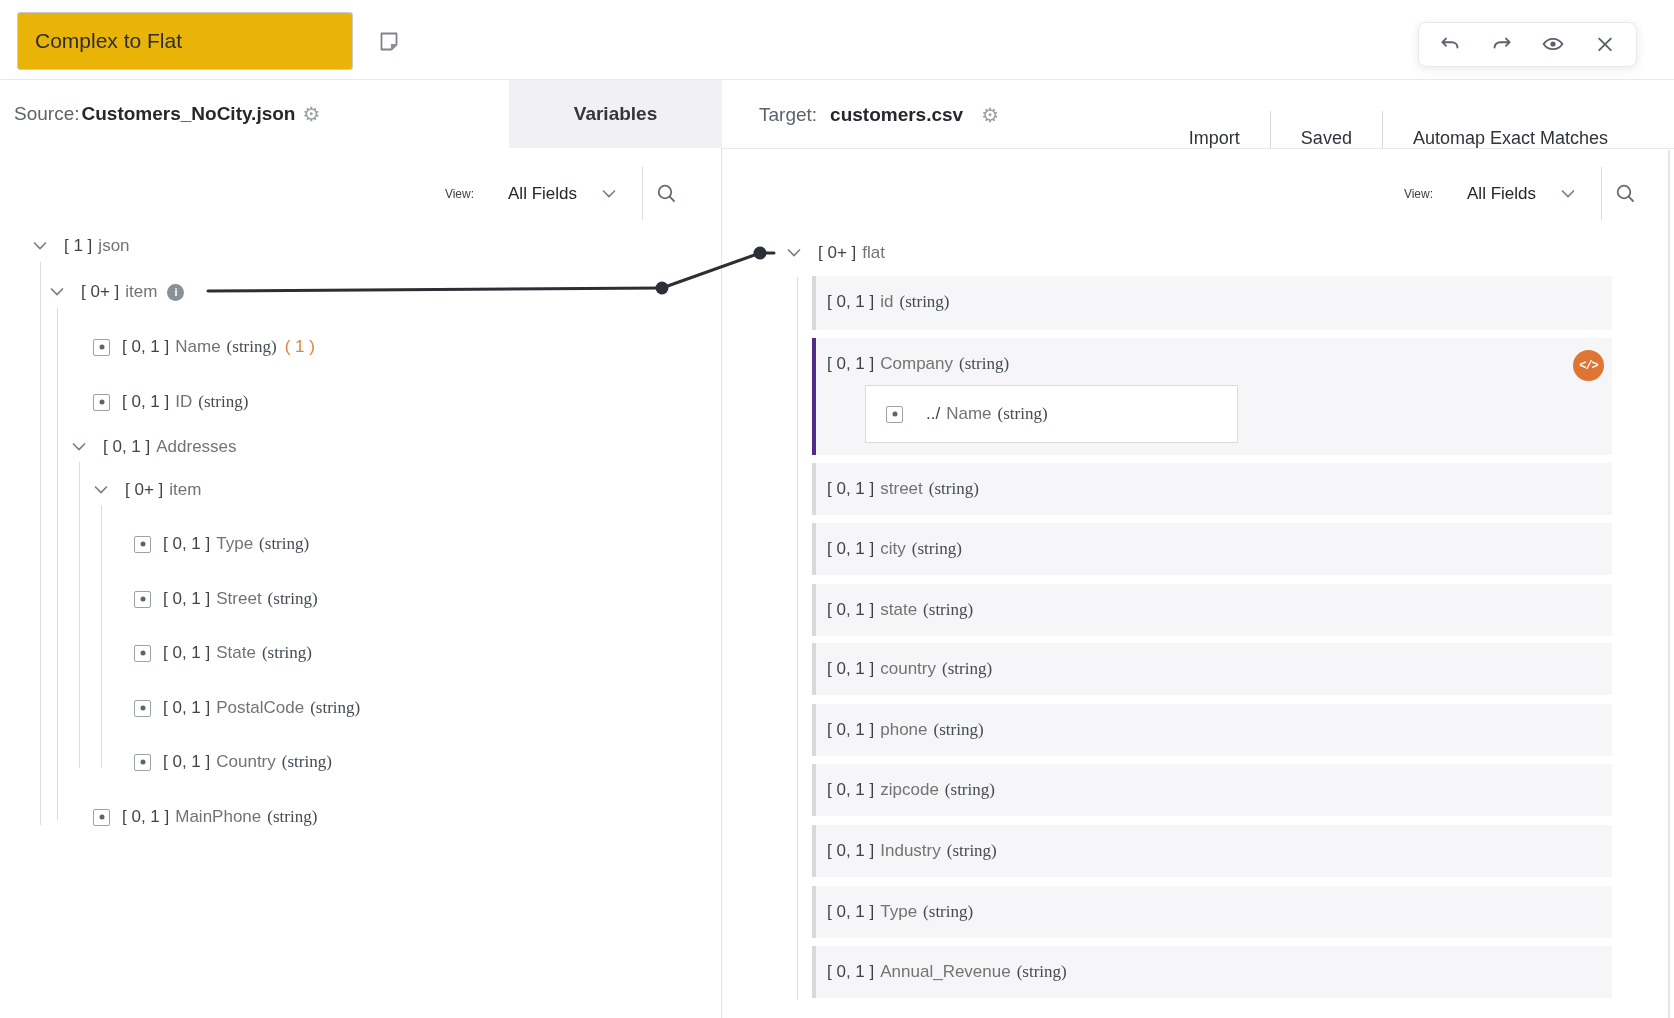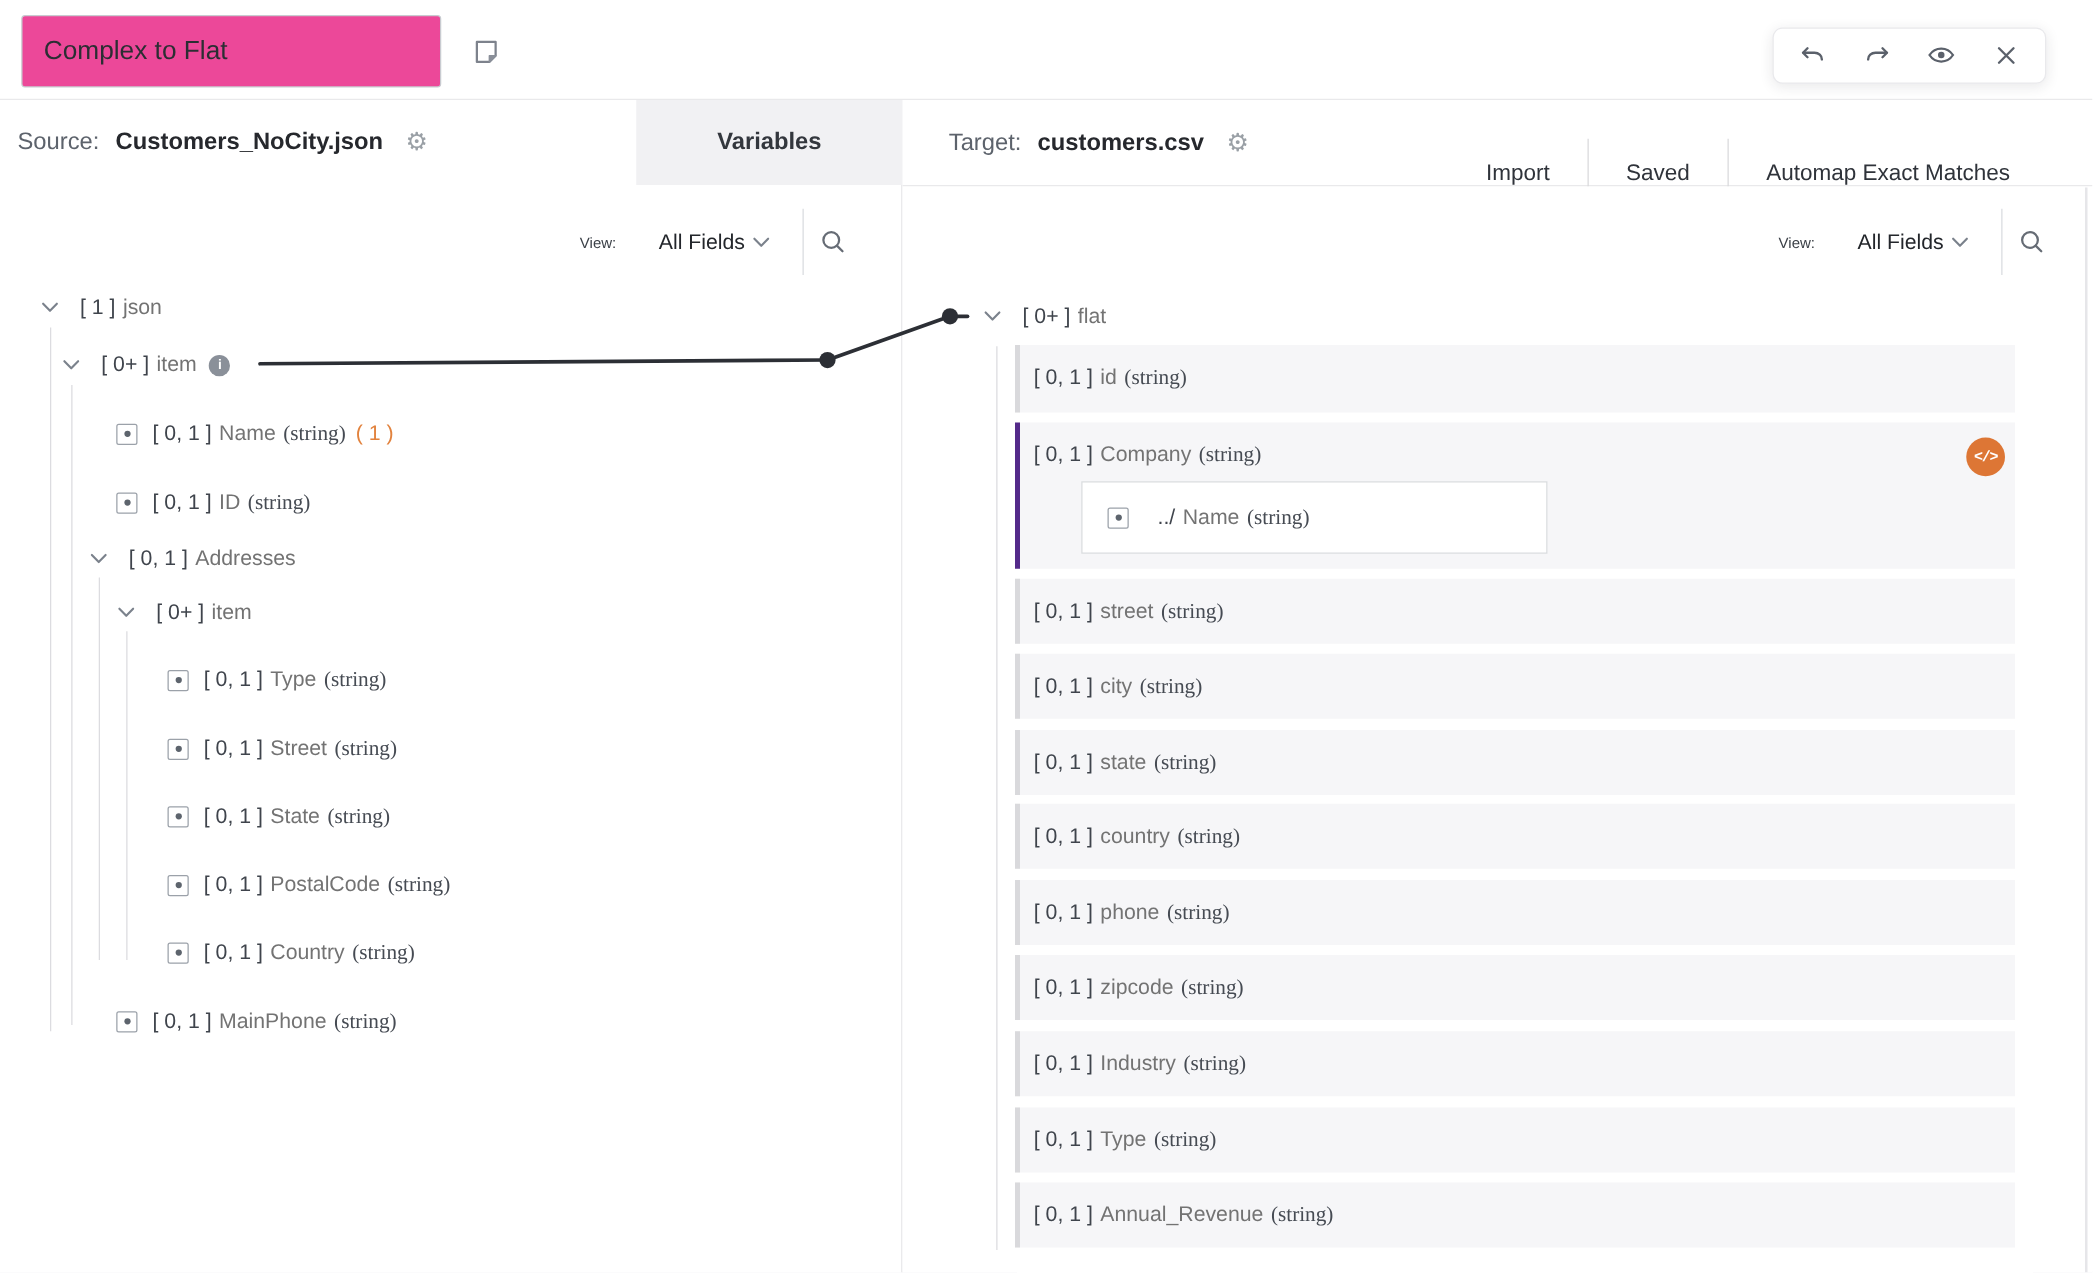--- a/index.html
+++ b/index.html
@@ -3,51 +3,51 @@
 <meta charset="utf-8">
 <style>
   * { margin:0; padding:0; box-sizing:border-box; }
   html,body { width:1674px; height:1018px; background:#ffffff; overflow:hidden;
     font-family:"Liberation Sans","DejaVu Sans",sans-serif; color:#3f444c; }
   .page { position:relative; width:1674px; height:1018px; background:#fff; border-bottom:1px solid #ececee; }
 
   
   .top-header { position:absolute; left:0; top:0; width:1674px; height:80px; background:#fff; border-bottom:1px solid #e9e9eb; z-index:2; }
   .title-input { position:absolute; left:17px; top:12px; width:336px; height:58px; border:1px solid #c8cbd0; border-radius:3px;
-    font-size:21px; color:#2b2e33; display:flex; align-items:center; padding-left:17px; background:#ec4899; }
+    font-size:21px; color:#2b2e33; display:flex; align-items:center; padding-left:17px; background:#eab308; }
   .note-icon { position:absolute; left:377px; top:30px; width:24px; height:24px; }
   .last-saved { position:absolute; left:417px; top:0; height:80px; display:flex; align-items:center; font-size:19px; color:#33373d; }
   .toolbar-card { position:absolute; left:1418px; top:22px; width:219px; height:45px; background:#fff; border:1px solid #e9e9ec;
     border-radius:8px; box-shadow:0 2px 10px rgba(40,44,52,.10); display:flex; align-items:center; justify-content:space-between; padding:0 14px; }
   .tb-btn { width:34px; height:34px; border:none; background:transparent; display:flex; align-items:center; justify-content:center; cursor:pointer; }
 
   
   .panels { position:absolute; left:0; top:80px; width:1674px; height:938px; }
   .left-panel { position:absolute; left:0; top:0; width:722px; height:938px; background:#fff; border-right:1px solid #e3e3e6; }
   .right-panel { position:absolute; left:722px; top:0; width:952px; height:938px; background:#fff; }
 
   
-  .src-row { position:absolute; left:14px; top:0; height:68px; display:flex; align-items:center; gap:11px; font-size:19px; }
+  .src-row { position:absolute; left:14px; top:0; height:68px; display:flex; align-items:center; gap:0; font-size:19px; }
   .pane-label { color:#5d636c; }
   .pane-file { font-weight:700; color:#26282d; margin-left:2px; }
   .gear { font-size:20px; color:#9aa0a6; line-height:1; margin-left:7px; cursor:pointer; }
   .variables-tab { position:absolute; left:509px; top:0; width:213px; height:68px; background:#f1f1f3; display:flex; align-items:center;
     justify-content:center; font-size:19px; font-weight:700; color:#33373d; cursor:pointer; }
   .tgt-header { position:absolute; left:0; top:0; width:952px; height:69px; border-bottom:1px solid #e9e9eb; }
   .tgt-title { position:absolute; left:37px; top:0; height:69px; display:flex; align-items:center; gap:11px; font-size:19px; }
   .tgt-actions { position:absolute; right:36px; top:0; height:69px; display:flex; align-items:flex-end; }
   .action-btn { border:none; background:transparent; font-size:18px; color:#2f333a; padding:0 30px; cursor:pointer; font-family:inherit; }
   .action-sep { width:1px; height:38px; background:#d9d9dc; }
 
   
   .view-row { position:absolute; top:87px; height:53px; display:flex; align-items:center; }
   .view-row.left { right:32px; }
   .view-row.right { right:26px; }
   .view-label { font-size:12px; color:#3b4047; margin-right:34px;margin-left:25px; }
-  .view-select { display:flex; align-items:center; gap:6px; cursor:pointer; }
+  .view-select { display:flex; align-items:center; gap:25px; cursor:pointer; }
   .view-value { font-size:17px; color:#23262b; }
   .vsep { width:1px; align-self:stretch; background:#d9dce0; margin:0 0 0 26px; }
   .search-btn { border:none; background:transparent; width:46px; height:100%; display:flex; align-items:center; justify-content:center; cursor:pointer; }
 
   
   .trow { position:absolute; height:30px; display:flex; align-items:center; font-size:17px; color:#3f444c; white-space:nowrap; }
   .chev { width:14px; height:10px; margin-right:17px; flex:0 0 auto; cursor:pointer; }
   .leafbox { width:17px; height:17px; border:1.5px solid #9ba1a9; border-radius:2px; background:#fff; position:relative; margin-right:12px; flex:0 0 auto; }
   .leafbox::after { content:''; position:absolute; left:50%; top:50%; width:5px; height:5px; border-radius:50%; background:#5d646d; transform:translate(-50%,-50%); }
   .card { white-space:pre; color:#3f444c; }

